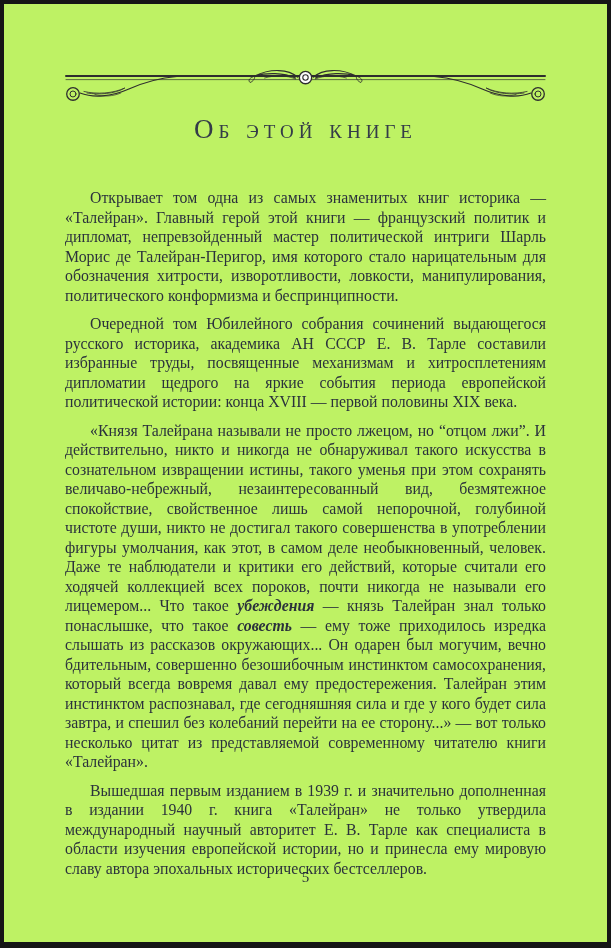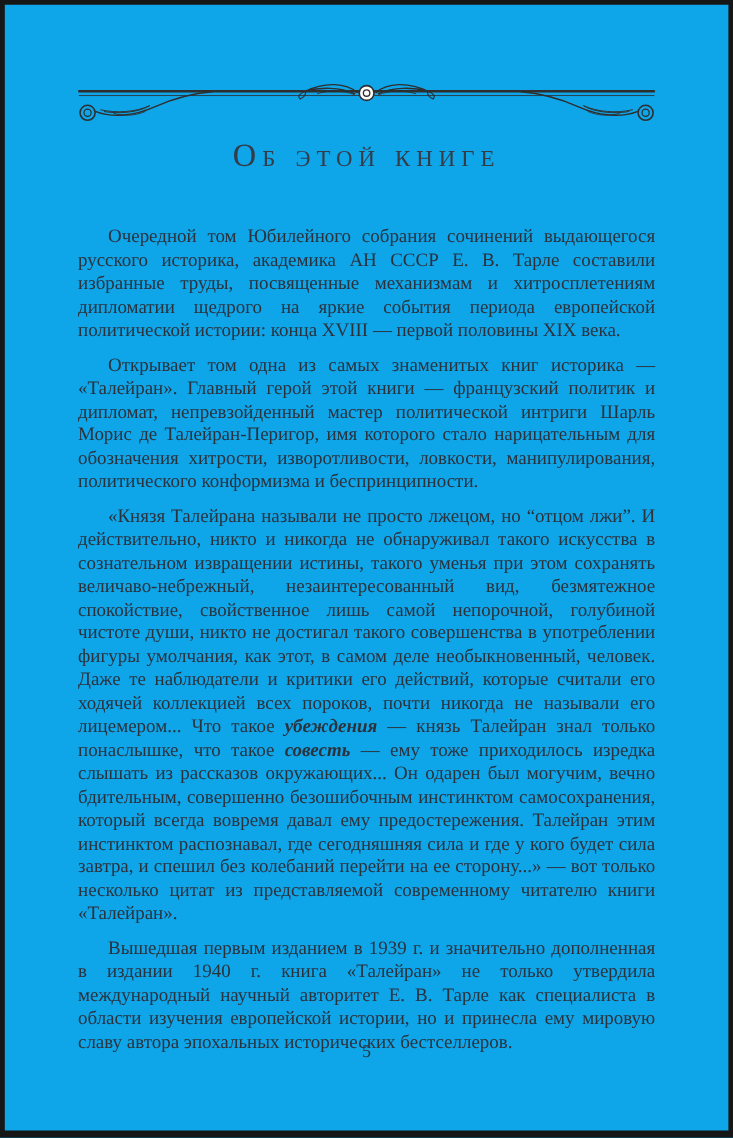--- a/index.html
+++ b/index.html
@@ -1,20 +1,20 @@
 <!DOCTYPE html>
 <html><head>
 <meta charset="utf-8">
 <style>
   html,body { margin:0; padding:0; background:#111; }
   .page {
     position:relative;
     width:611px; height:948px;
     box-sizing:border-box;
-    background:#0ea5e9;
+    background:#bef264;
     border:4px solid #161616;
     border-bottom-width:6px;
     overflow:hidden;
     font-family:"Liberation Serif", serif;
     color:#2b323c;
   }
   .ornament-wrap {
     position:absolute; left:61px; top:62px;
     width:481px; height:42px;
   }
@@ -81,21 +81,21 @@
           <path d="M19 25.5 C32 28.5 48 27.5 60 22 C50 28 34 29 22 27" stroke-width="0.8"></path>
           <path d="M30 28.5 C38 31 48 30.5 56 27" stroke-width="0.7"></path>
         </g>
       </g>
     </svg>
   </div>
 
   <h1 class="page-title">Об этой книге</h1>
 
   <div class="content">
+    <p>Открывает том одна из самых знаменитых книг историка — «Талейран». Главный герой этой книги — французский политик и дипломат, непревзойденный мастер политической интриги Шарль Морис де Талейран-Перигор, имя которого стало нарицательным для обозначения хитрости, изворотливости, ловкости, манипулирования, политического конформизма и беспринципности.</p>
     <p>Очередной том Юбилейного собрания сочинений выдающегося русского историка, академика АН СССР Е. В. Тарле составили избранные труды, посвященные механизмам и хитросплетениям дипломатии щедрого на яркие события периода европейской политической истории: конца XVIII — первой половины XIX века.</p>
-    <p>Открывает том одна из самых знаменитых книг историка — «Талейран». Главный герой этой книги — французский политик и дипломат, непревзойденный мастер политической интриги Шарль Морис де Талейран-Перигор, имя которого стало нарицательным для обозначения хитрости, изворотливости, ловкости, манипулирования, политического конформизма и беспринципности.</p>
     <p><span>«Князя Талейрана называли не просто лжецом, но “отцом лжи”. И действительно, никто и никогда не обнаруживал такого искусства в сознательном извращении истины, такого уменья при этом сохранять величаво-небрежный, незаинтересованный вид, безмятежное спокойствие, свойственное лишь самой непорочной, голубиной чистоте души, никто не достигал такого совершенства в употреблении фигуры умолчания, как этот, в самом деле необыкновенный, человек. Даже те наблюдатели и критики его действий, которые считали его ходячей коллекцией всех пороков, почти никогда не называли его лицемером... Что такое </span><span class="italic">убеждения</span><span> — князь Талейран знал только понаслышке, что такое </span><span class="italic">совесть</span><span> — ему тоже приходилось изредка слышать из рассказов окружающих... Он одарен был могучим, вечно бдительным, совершенно безошибочным инстинктом самосохранения, который всегда вовремя давал ему предостережения. Талейран этим инстинктом распознавал, где сегодняшняя сила и где у кого будет сила завтра, и спешил без колебаний перейти на ее сторону...» — вот только несколько цитат из представляемой современному читателю книги «Талейран».</span></p>
     <p>Вышедшая первым изданием в 1939 г. и значительно дополненная в издании 1940 г. книга «Талейран» не только утвердила международный научный авторитет Е. В. Тарле как специалиста в области изучения европейской истории, но и принесла ему мировую славу автора эпохальных исторических бестселлеров.</p>
   </div>
 
   <div class="page-number">5</div>
 
 </div>
 
 </body></html>

